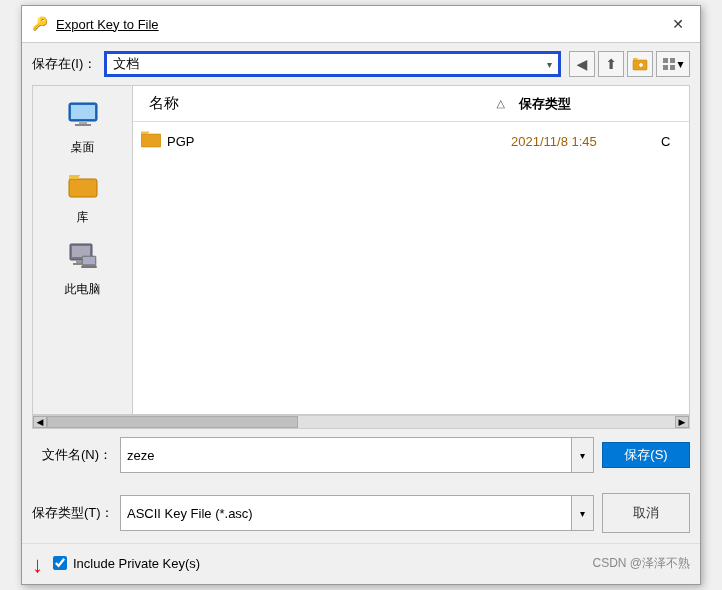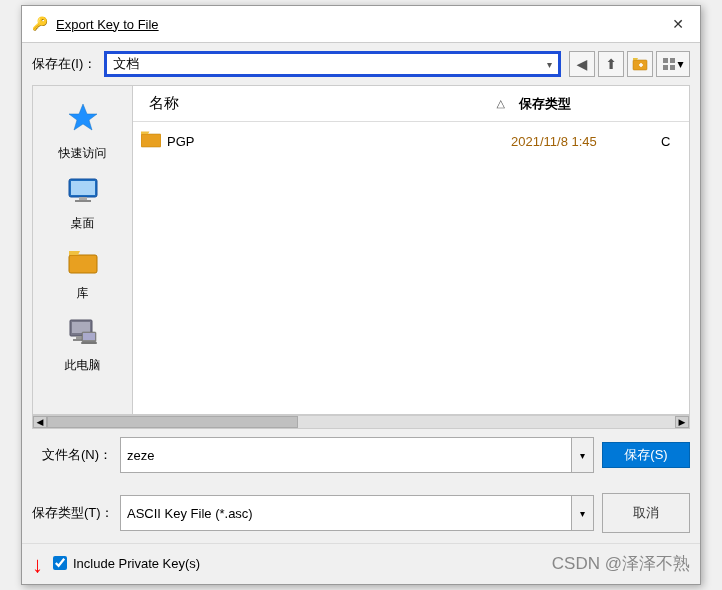--- a/index.html
+++ b/index.html
@@ -319,21 +319,21 @@
     .checkbox-input {
       width: 14px;
       height: 14px;
       accent-color: #0078d7;
       cursor: pointer;
     }
     .checkbox-label {
       font-size: 13px;
     }
     .watermark {
-      font-size: 17px;
+      font-size: 12px;
       color: #888;
     }
   </style>
 </head>
 <body>
 
 <div class="dialog">
 
   <div class="title-bar">
     <div class="title-bar-left">
@@ -368,28 +368,20 @@
           <rect x="8" y="8" width="5" height="5" fill="#888"></rect>
         </svg>
         <span>▾</span>
       </div>
     </div>
   </div>
 
   <div class="main-area">
 
     <div class="sidebar">
-      <div class="sidebar-item">
-        <div class="sidebar-item-icon">
-          <svg width="32" height="32" viewBox="0 0 32 32">
-            <polygon points="16,2 20,12 30,12 22,18 25,28 16,22 7,28 10,18 2,12 12,12" fill="#1e90ff" stroke="#1570c0" stroke-width="0.5"></polygon>
-          </svg>
-        </div>
-        <span class="sidebar-item-label">快速访问</span>
-      </div>
       <div class="sidebar-item">
         <div class="sidebar-item-icon">
           <svg width="30" height="26" viewBox="0 0 30 26">
             <rect x="1" y="1" width="28" height="18" rx="2" fill="#1e6dbf" stroke="#1050a0" stroke-width="1"></rect>
             <rect x="3" y="3" width="24" height="14" fill="#a8d4f8"></rect>
             <rect x="11" y="19" width="8" height="3" fill="#aaa"></rect>
             <rect x="7" y="22" width="16" height="2" fill="#888"></rect>
           </svg>
         </div>
         <span class="sidebar-item-label">桌面</span>

